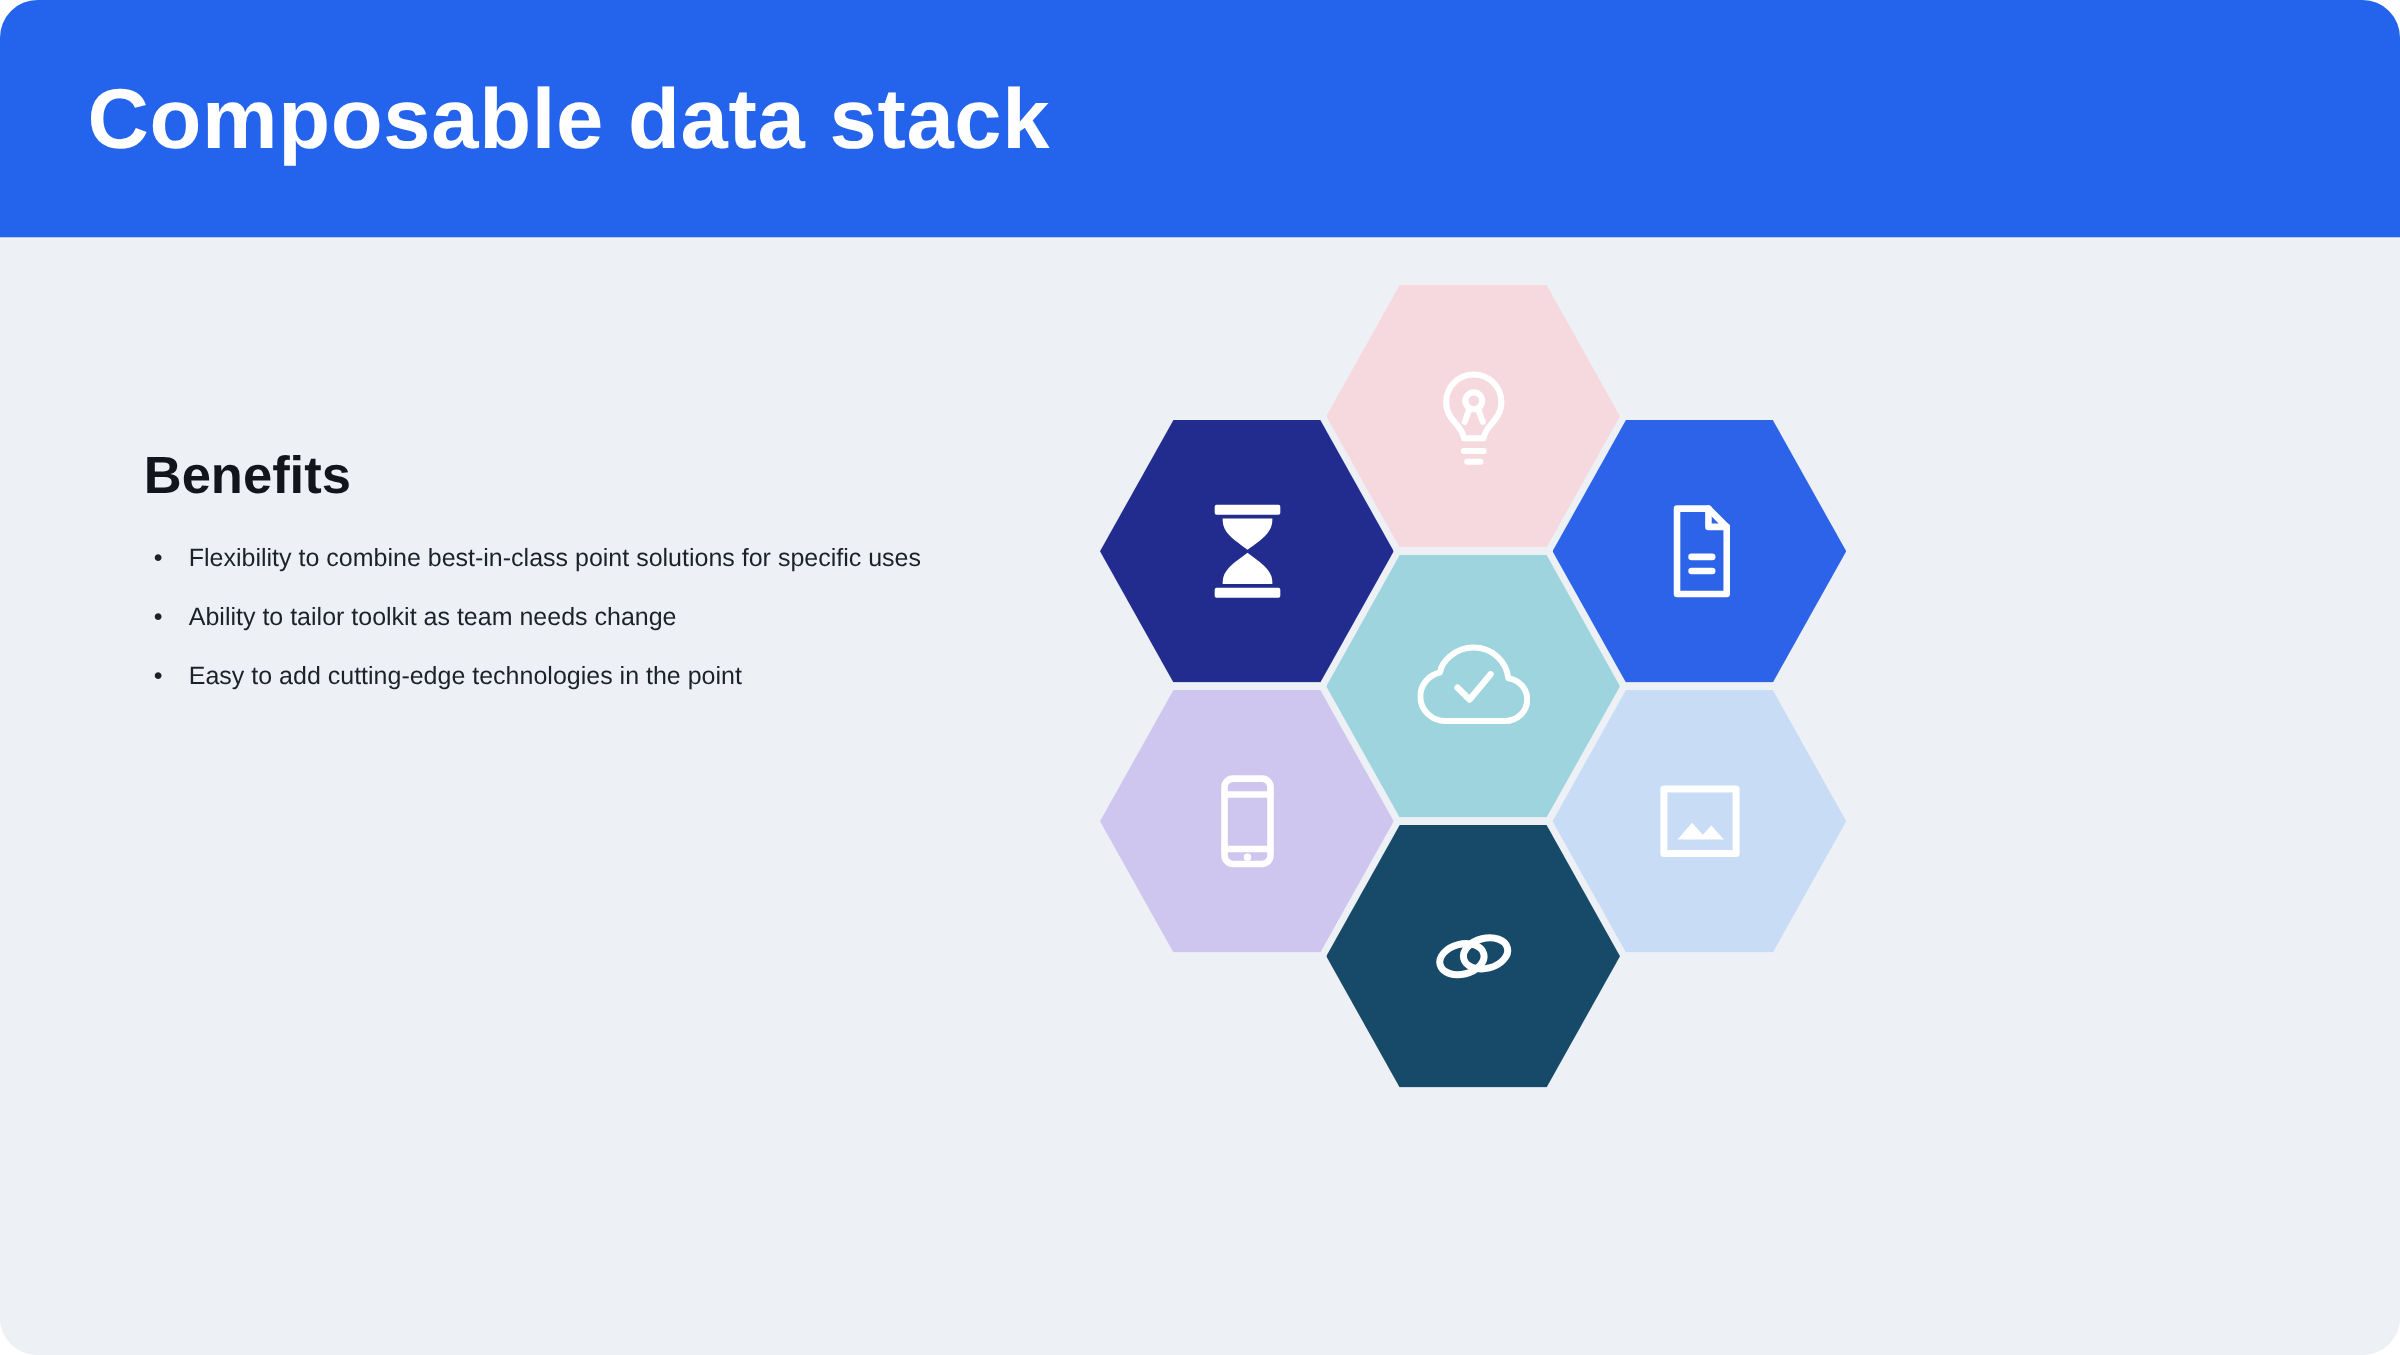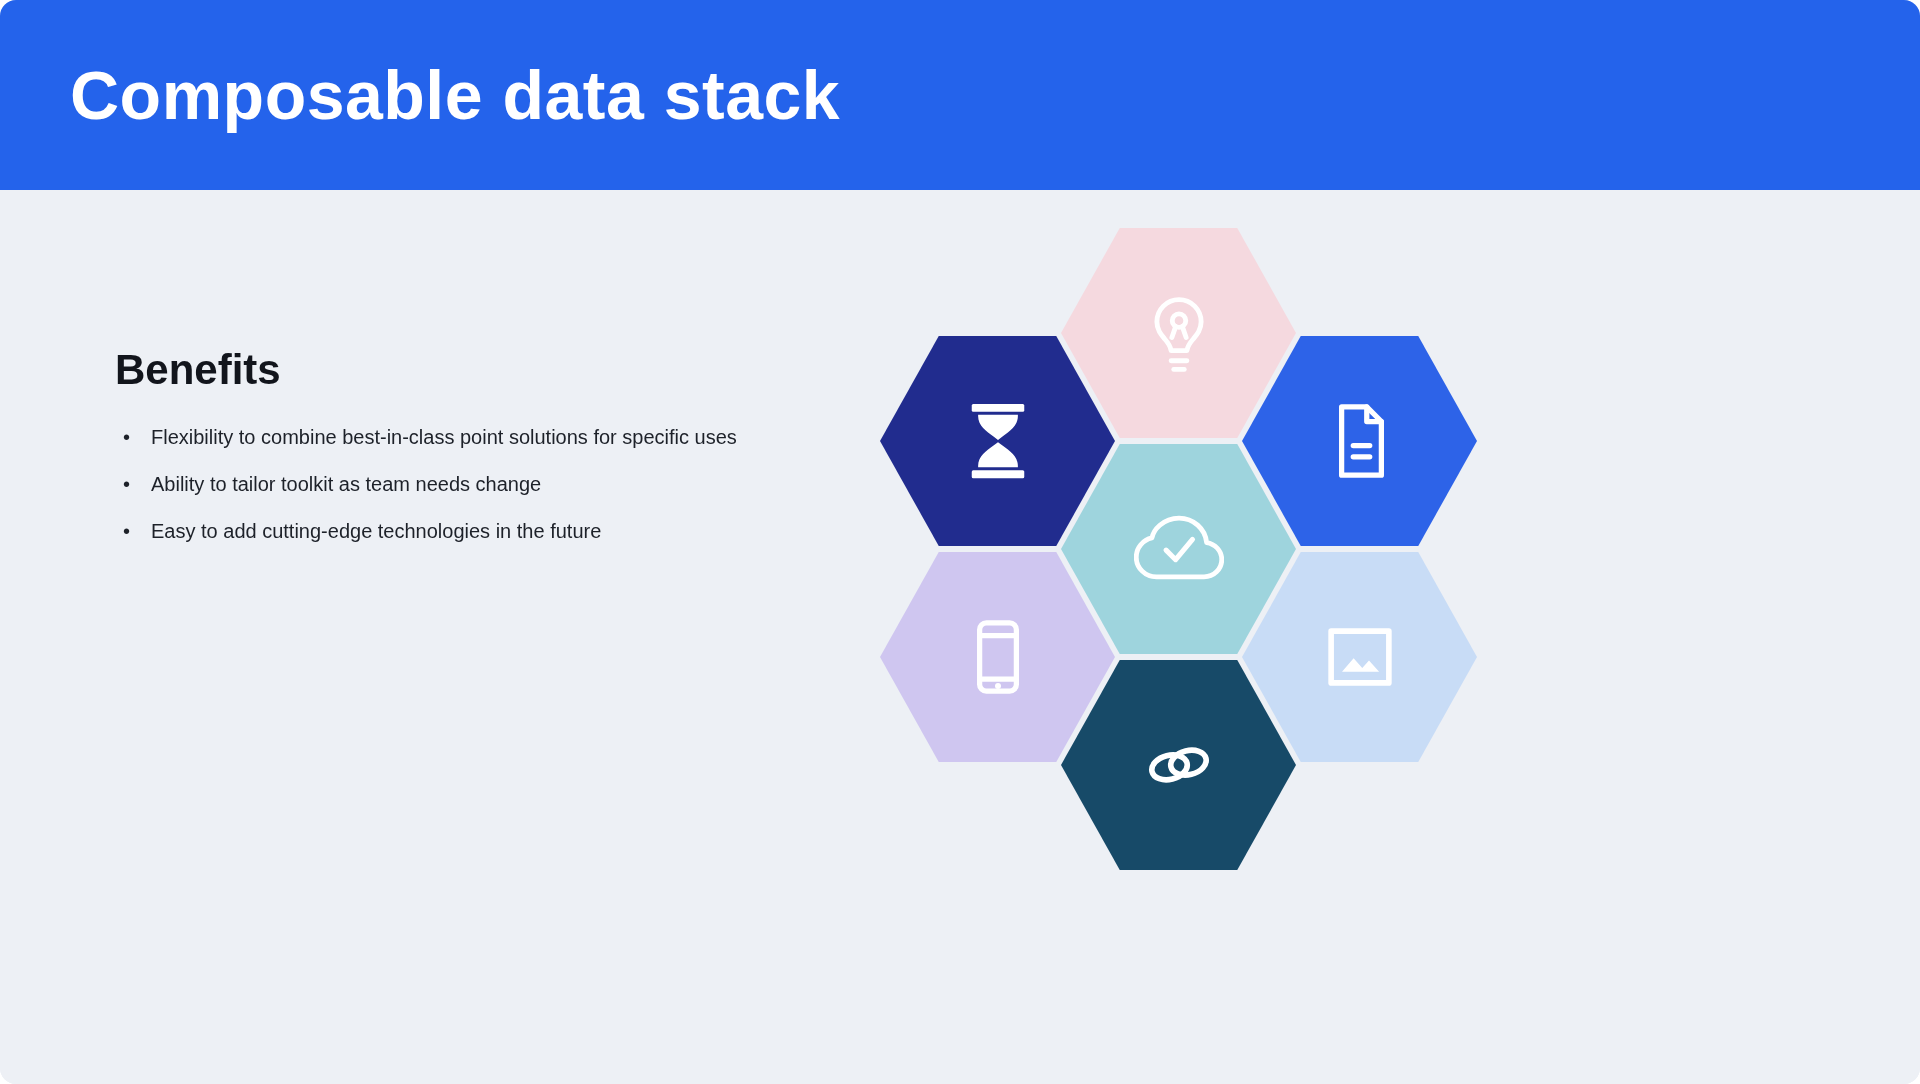--- a/index.html
+++ b/index.html
@@ -5,21 +5,21 @@
   * { margin: 0; padding: 0; box-sizing: border-box; }
   html, body { background: #ffffff; }
   body {
     font-family: "Liberation Sans", "DejaVu Sans", sans-serif;
     width: 1920px;
   }
   .card {
     position: relative;
     width: 1920px;
     height: 1084px;
-    border-radius: 16px;
+    border-radius: 30px;
     overflow: hidden;
     background: #edf0f5;
   }
   .header {
     height: 190px;
     display: flex;
     align-items: center;
     padding: 0 70px;
     background: #2463eb;
   }
@@ -30,21 +30,21 @@
     letter-spacing: 0.5px;
   }
   .content {
     position: relative;
     height: 894px;
     background: #edf0f5;
   }
   .text-col {
     position: absolute;
     left: 115px;
-    top: 156px;
+    top: 166px;
     width: 840px;
   }
   .section-title {
     font-size: 42px;
     font-weight: 700;
     color: #12151c;
     margin-bottom: 30px;
   }
   .section-gap { margin-top: 62px; }
   ul.bullets { list-style: none; }
@@ -102,21 +102,21 @@
 
   <main class="content" style="background: rgb(237, 240, 245);">
 
     <div class="text-col">
 
       <section class="section">
         <h2 class="section-title">Benefits</h2>
         <ul class="bullets">
           <li class="mw-700">Flexibility to combine best-in-class point solutions for specific uses</li>
           <li>Ability to tailor toolkit as team needs change</li>
-          <li>Easy to add cutting-edge technologies in the future</li>
+          <li>Easy to add cutting-edge technologies in the point</li>
         </ul>
       </section>
 
 
     </div>
 
     <div class="hex-cluster">
 
       <div class="hex pos-top" style="background: rgb(245, 217, 223);">
         <svg viewBox="0 0 24 24" fill="none" stroke="#ffffff" stroke-width="1.3" stroke-linecap="round" stroke-linejoin="round">

